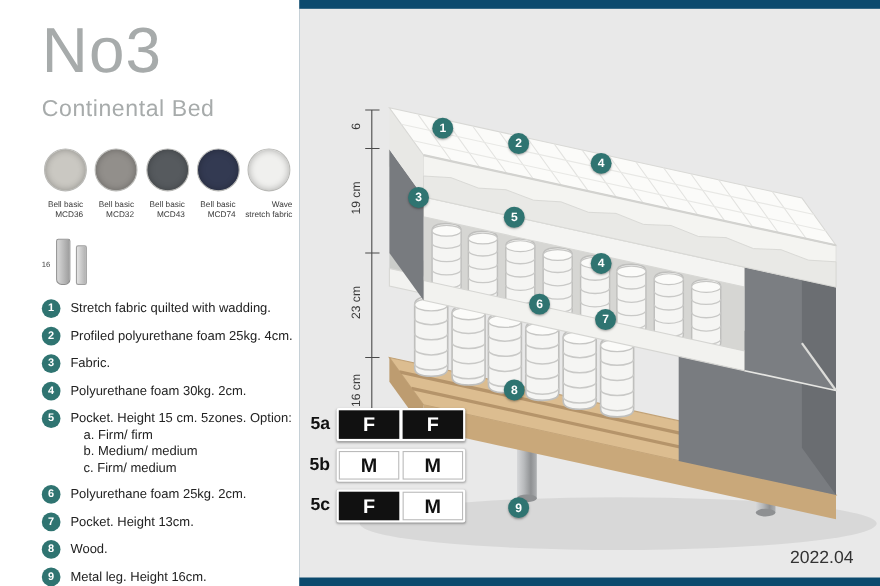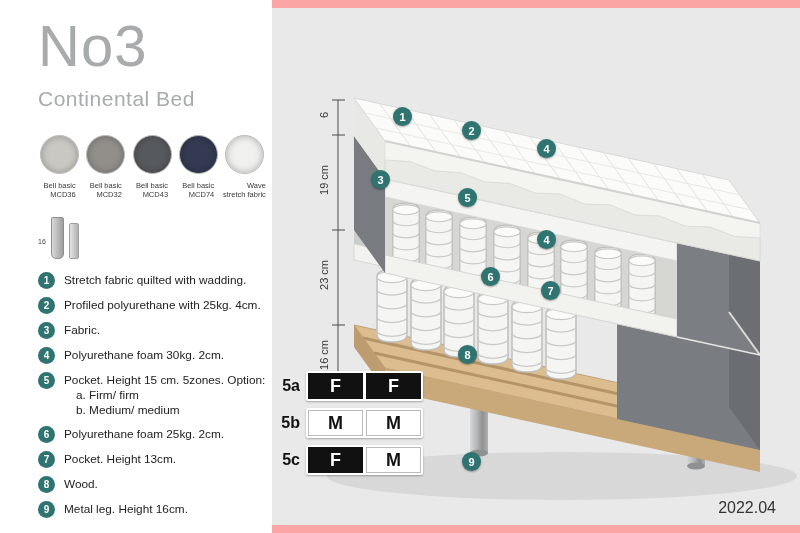--- a/index.html
+++ b/index.html
@@ -1,16 +1,16 @@
 <!DOCTYPE html>
 <html><head>
 <meta charset="utf-8">
 <style>
   html,body{margin:0;padding:0;background:#fff;}
-  .page{position:relative;width:800px;height:533px;background:#fca5a5;overflow:hidden;
+  .page{position:relative;width:800px;height:533px;background:#0c4a6e;overflow:hidden;
         font-family:"Liberation Sans",sans-serif;color:#222;}
   
   .left{position:absolute;left:0;top:0;width:272px;height:533px;background:#fff;
         padding:16px 6px 0 38px;box-sizing:border-box;}
   .title{font-size:58px;line-height:1.05;font-weight:400;color:#a7abab;letter-spacing:1px;}
   .subtitle{font-size:21px;margin-top:10px;color:#a7abab;letter-spacing:.5px;}
   .swatches{display:flex;gap:3px;margin-top:24px;}
   .swatch{width:44px;display:flex;flex-direction:column;align-items:center;}
   .swatch-circle{width:37px;height:37px;border-radius:50%;border:1px solid #b9b9b6;
         box-shadow:inset 0 0 7px rgba(0,0,0,.28);}
@@ -104,41 +104,42 @@
     <div class="features">
         <div class="feature">
           <span class="fbadge">1</span>
           <div class="ftext">
             <div>Stretch fabric quilted with wadding.</div>
           </div>
         </div>
         <div class="feature">
           <span class="fbadge">2</span>
           <div class="ftext">
-            <div>Profiled polyurethane with 25kg. 4cm.</div>
+            <div>Profiled polyurethane foam 25kg. 4cm.</div>
           </div>
         </div>
         <div class="feature">
           <span class="fbadge">3</span>
           <div class="ftext">
             <div>Fabric.</div>
           </div>
         </div>
         <div class="feature">
           <span class="fbadge">4</span>
           <div class="ftext">
             <div>Polyurethane foam 30kg. 2cm.</div>
           </div>
         </div>
         <div class="feature">
           <span class="fbadge">5</span>
           <div class="ftext">
             <div>Pocket. Height 15 cm. 5zones. Option:</div>
             <div class="fsub">a. Firm/ firm</div>
             <div class="fsub">b. Medium/ medium</div>
+            <div class="fsub">c. Firm/ medium</div>
           </div>
         </div>
         <div class="feature">
           <span class="fbadge">6</span>
           <div class="ftext">
             <div>Polyurethane foam 25kg. 2cm.</div>
           </div>
         </div>
         <div class="feature">
           <span class="fbadge">7</span>

